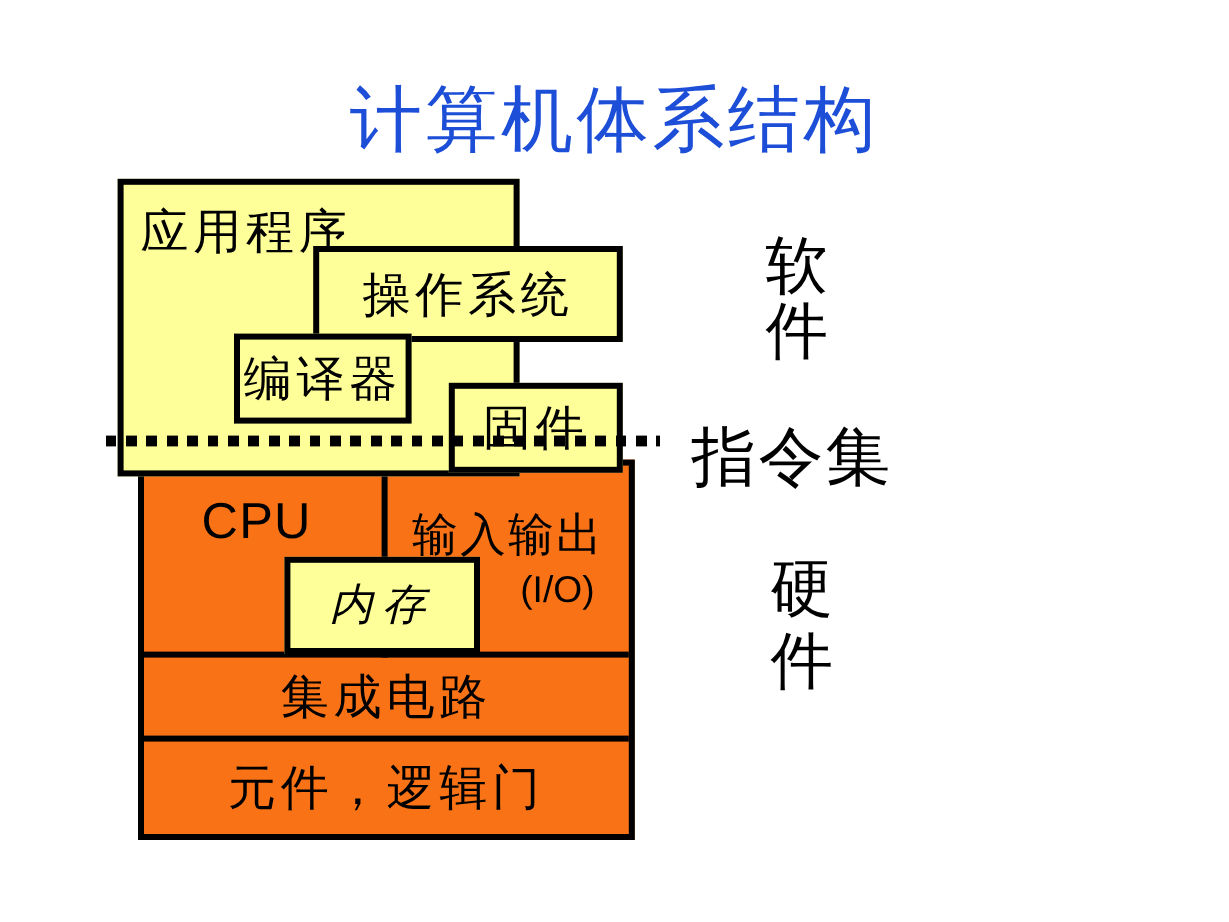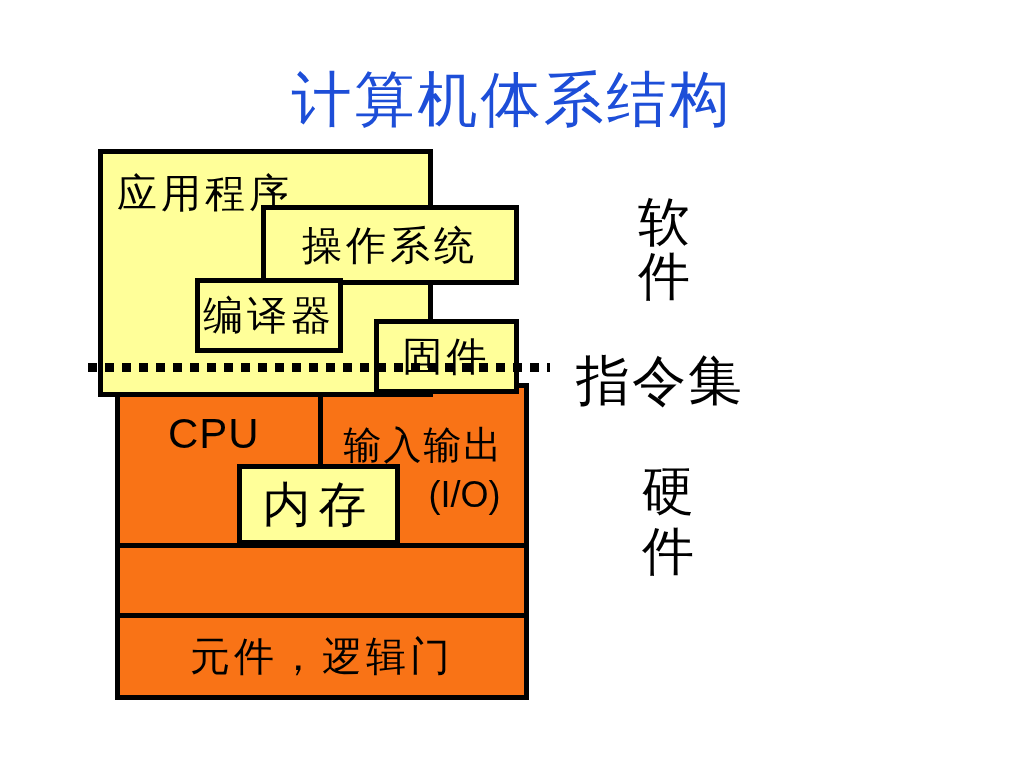--- a/index.html
+++ b/index.html
@@ -65,23 +65,23 @@
   .hw-vdiv  { left: 198px; top: 0;     width: 5px;   height: 160px; background: #000; }
   .hw-hdiv1 { left: 0;     top: 155px; width: 404px; height: 5px;   background: #000; }
   .hw-hdiv2 { left: 0;     top: 225px; width: 404px; height: 5px;   background: #000; }
   .cpu-label {
     left: 48px; top: 22px;
     font-size: 42px; letter-spacing: 1px;
   }
   .io-title { left: 203px; top: 12px; width: 201px; text-align: center;
               font-size: 38px; letter-spacing: 2px; white-space: nowrap; margin-top: 20px; }
   .io-abbrev { left: 285px; top: 86px; width: 119px; text-align: center;
-               font-size: 36px; white-space: nowrap; }
+               font-size: 31px; white-space: nowrap; }
   .mem-box { left: 117px; top: 76px; width: 163px; height: 81px; z-index: 5;
-             font-size: 48px; letter-spacing: 8px; }
+             font-size: 36px; letter-spacing: 8px; font-style: italic; }
   .ic-row   { left: 0; top: 160px; width: 404px; height: 65px; }
   .comp-row { left: 0; top: 230px; width: 404px; height: 77px; }
   
   .vlabel {
     font-size: 52px;
     line-height: 54px;
     width: 1em;
     text-align: center;
     word-break: break-all;
     white-space: normal;
@@ -124,20 +124,23 @@
     <span class="abs cpu-label sans">CPU</span>
 
     <span class="abs io-title">输入输出</span>
 
     <span class="abs io-abbrev sans">(I/O)</span>
 
     <div class="abs box yellow center mem-box">
       <span>内存</span>
     </div>
 
+    <div class="abs center ic-row">
+      <span class="cjk40">集成电路</span>
+    </div>
 
     <div class="abs center comp-row">
       <span class="cjk40">元件，逻辑门</span>
     </div>
   </div>
 
   <div class="abs vlabel sw-label">软件</div>
 
   <div class="abs vlabel hw-label">硬件</div>
 

